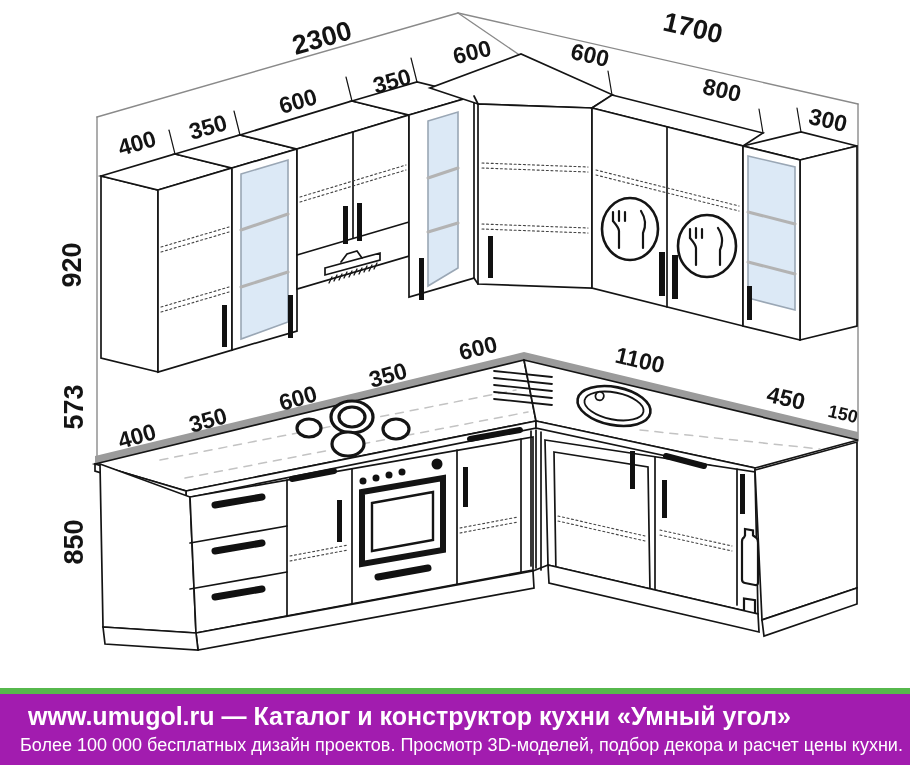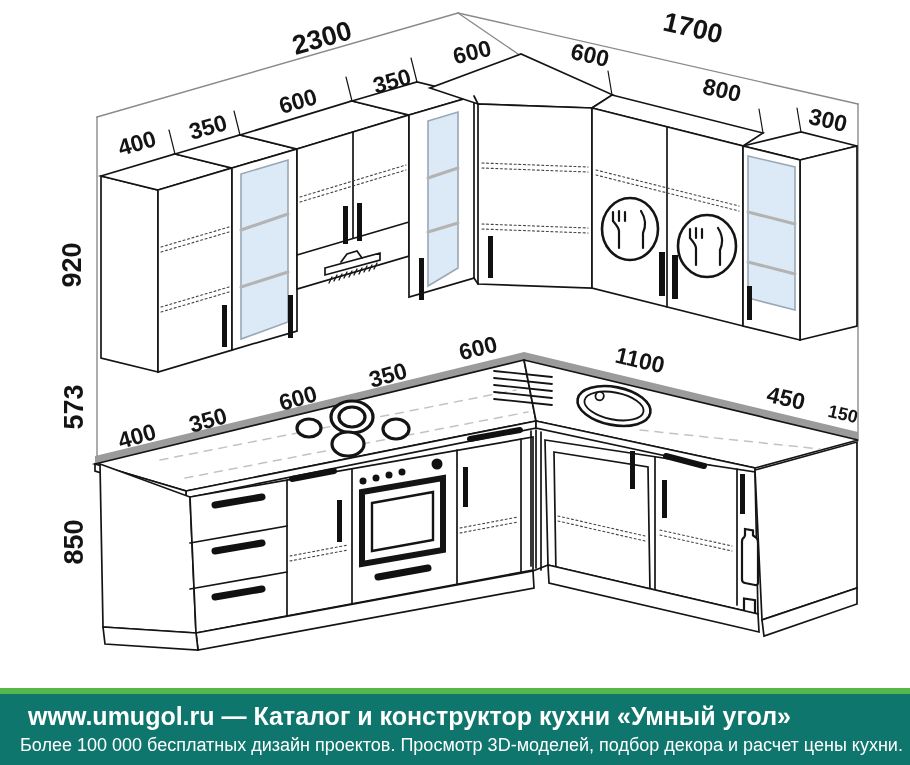--- a/index.html
+++ b/index.html
@@ -335,18 +335,18 @@
       <text class="dim" x="298" y="406" transform="rotate(-16 298 398)">600</text>
       <text class="dim" x="388" y="383" transform="rotate(-16 388 375)">350</text>
       <text class="dim" x="478" y="356" transform="rotate(-14 478 348)">600</text>
       <text class="dim" x="640" y="368" transform="rotate(13 640 360)">1100</text>
       <text class="dim" x="786" y="406" transform="rotate(13 786 398)">450</text>
       <text class="dim-small" x="843" y="420" transform="rotate(13 843 414)">150</text>
     </g>
   </g>
 </svg>
 
-<div class="footer" style="background: #0f766e; border-top-color: rgb(86, 184, 76);">
+<div class="footer" style="background: #a21caf; border-top-color: rgb(86, 184, 76);">
   <div class="footer-line1">www.umugol.ru — Каталог и конструктор кухни «Умный угол»</div>
   <div class="footer-line2">Более 100 000 бесплатных дизайн проектов. Просмотр 3D-моделей, подбор декора и расчет цены кухни.</div>
 </div>
 
 </div>
 
 </body></html>

